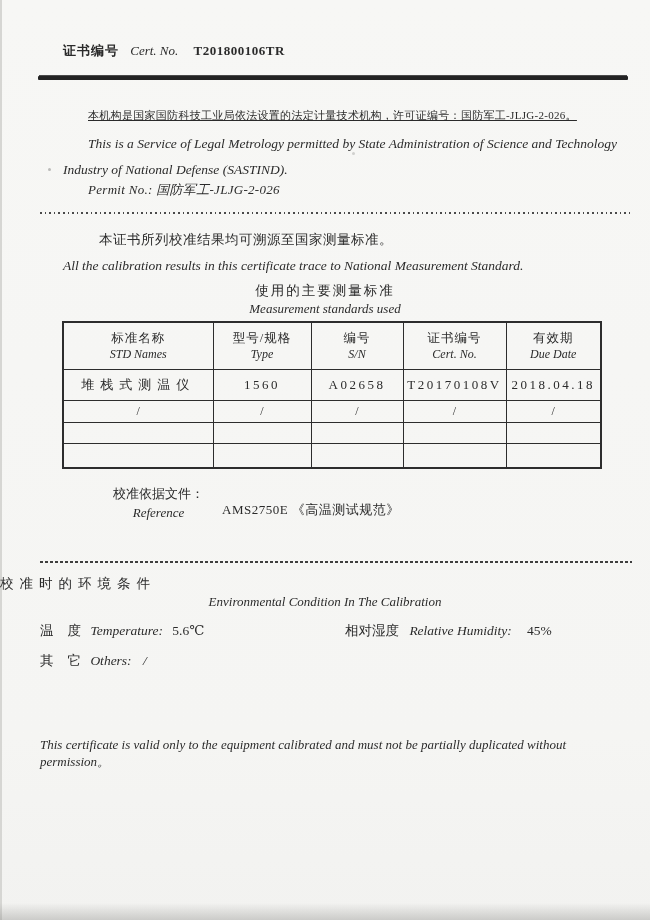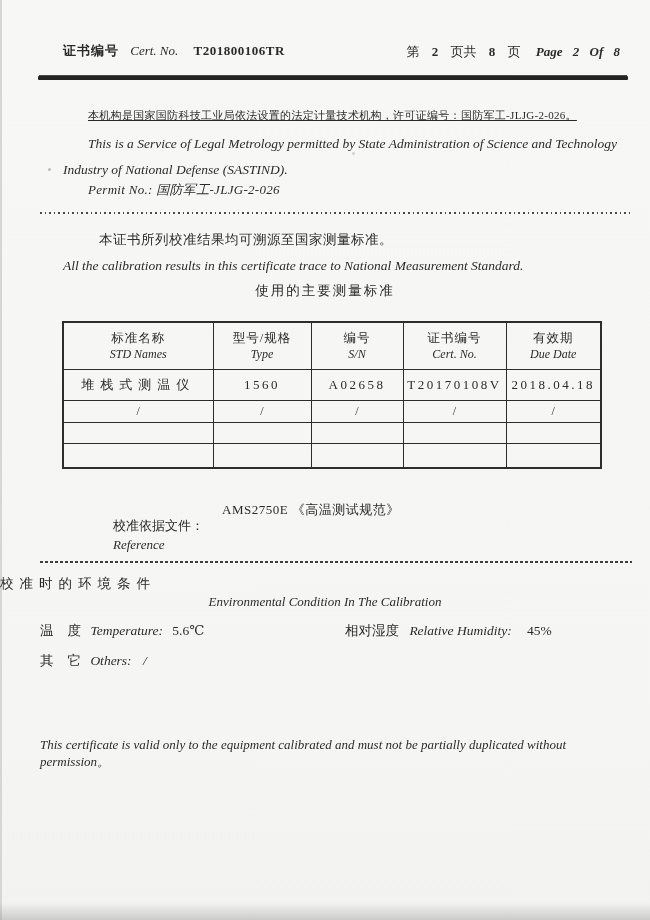--- a/index.html
+++ b/index.html
@@ -53,21 +53,21 @@
   table.std th .cn { font-size:12.5px; letter-spacing:1px; }
   table.std th .en { font-size:12px; font-style:italic; }
   tr.r1 td { height:30px; font-size:13px; }
   tr.r2 td { height:21px; font-size:12px; }
   tr.r3 td { height:20px; }
   tr.r4 td { height:23px; }
   td.name { letter-spacing:6px; }
   td.sp2  { letter-spacing:2.5px; }
 
   
-  .ref-label { left:113px; top:516px; text-align:left; font-size:13px; line-height:19px; }
+  .ref-label { left:113px; top:484px; text-align:center; font-size:13px; line-height:19px; }
   .ref-value { left:222px; top:501px; font-size:13px; letter-spacing:0.5px; }
 
   
   .env-head-cn { left:0; top:575px; width:650px; text-align:left; font-size:13.5px; letter-spacing:6px; }
   .env-head-en { left:0; top:594px; width:650px; text-align:center; font-size:13px; font-style:italic; }
   .env-row { left:40px; top:622px; width:585px; font-size:13.5px; display:flex; }
   .env-left { width:305px; }
   .env-right { flex:1; }
   .gap-wide { display:inline-block; width:14px; }
   .gap-sm { display:inline-block; width:6px; }
@@ -82,39 +82,32 @@
 
 <div class="page">
 
   <div class="abs left-edge"></div>
 
   <div class="abs hdr-left">
     <span class="cn">证书编号</span>
     <span class="it" style="margin-left:8px">Cert. No.</span>
     <span class="num">T201800106TR</span>
   </div>
-  <div class="abs hdr-right">
-    <span style="margin-left:0">第</span>
-    <span class="n">2</span>
-    <span>页共</span>
-    <span class="n">8</span>
-    <span>页</span>
-    <span class="en">Page 2 Of 8</span>
-  </div>
   <div class="abs rule-thick"></div>
 
   <div class="abs intro-cn">本机构是国家国防科技工业局依法设置的法定计量技术机构，许可证编号：国防军工-JLJG-2-026。</div>
   <div class="abs intro-en">This is a Service of Legal Metrology permitted by State Administration of Science and Technology Industry of National Defense (SASTIND).</div>
   <div class="abs permit">Permit No.: 国防军工-JLJG-2-026</div>
 
   <div class="abs dotted1"></div>
 
   <div class="abs trace-cn">本证书所列校准结果均可溯源至国家测量标准。</div>
   <div class="abs trace-en">All the calibration results in this certificate trace to National Measurement Standard.</div>
   <div class="abs std-head-cn">使用的主要测量标准</div>
+  <div class="abs std-head-en">Measurement standards used</div>
 
   <table class="std">
     <colgroup>
       <col style="width:150px">
         <col style="width:98px">
         <col style="width:92px">
         <col style="width:103px">
         <col style="width:95px">
     </colgroup>
     <tbody>

